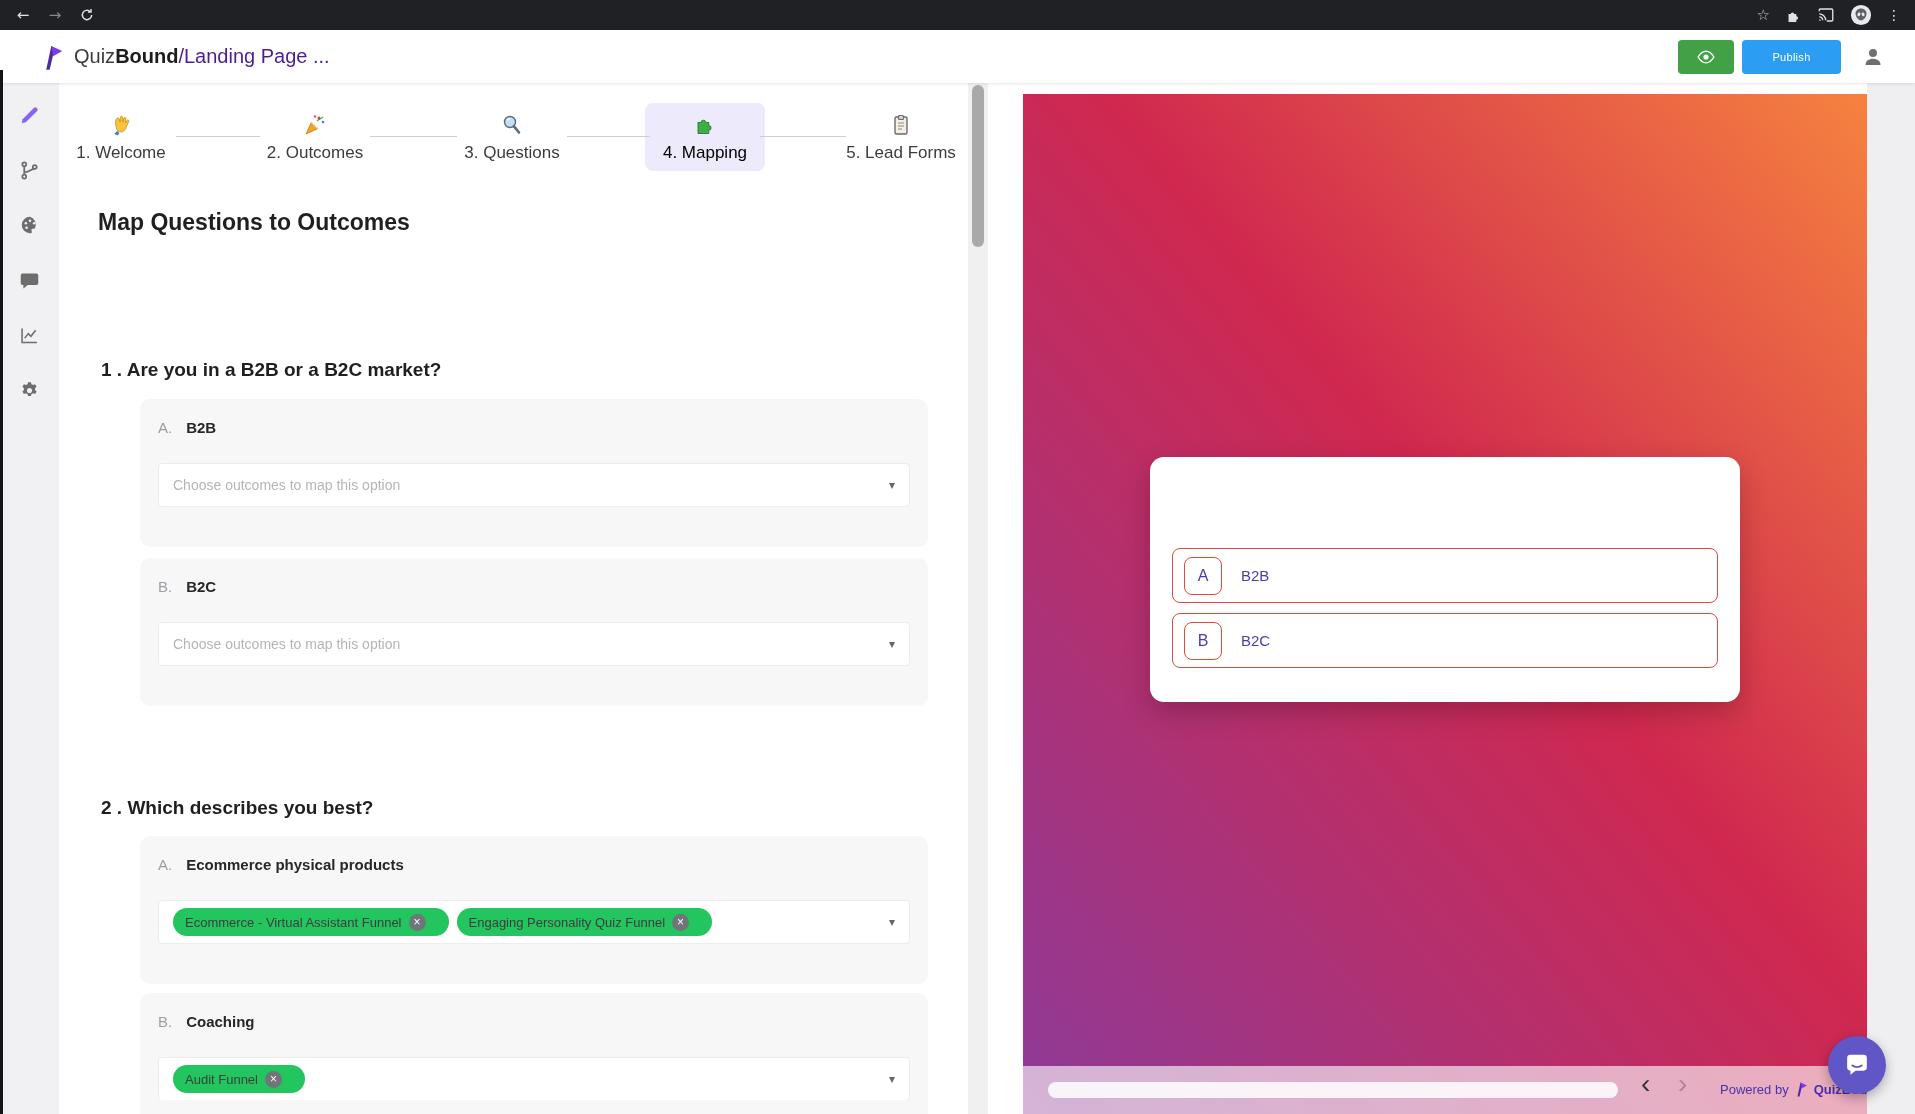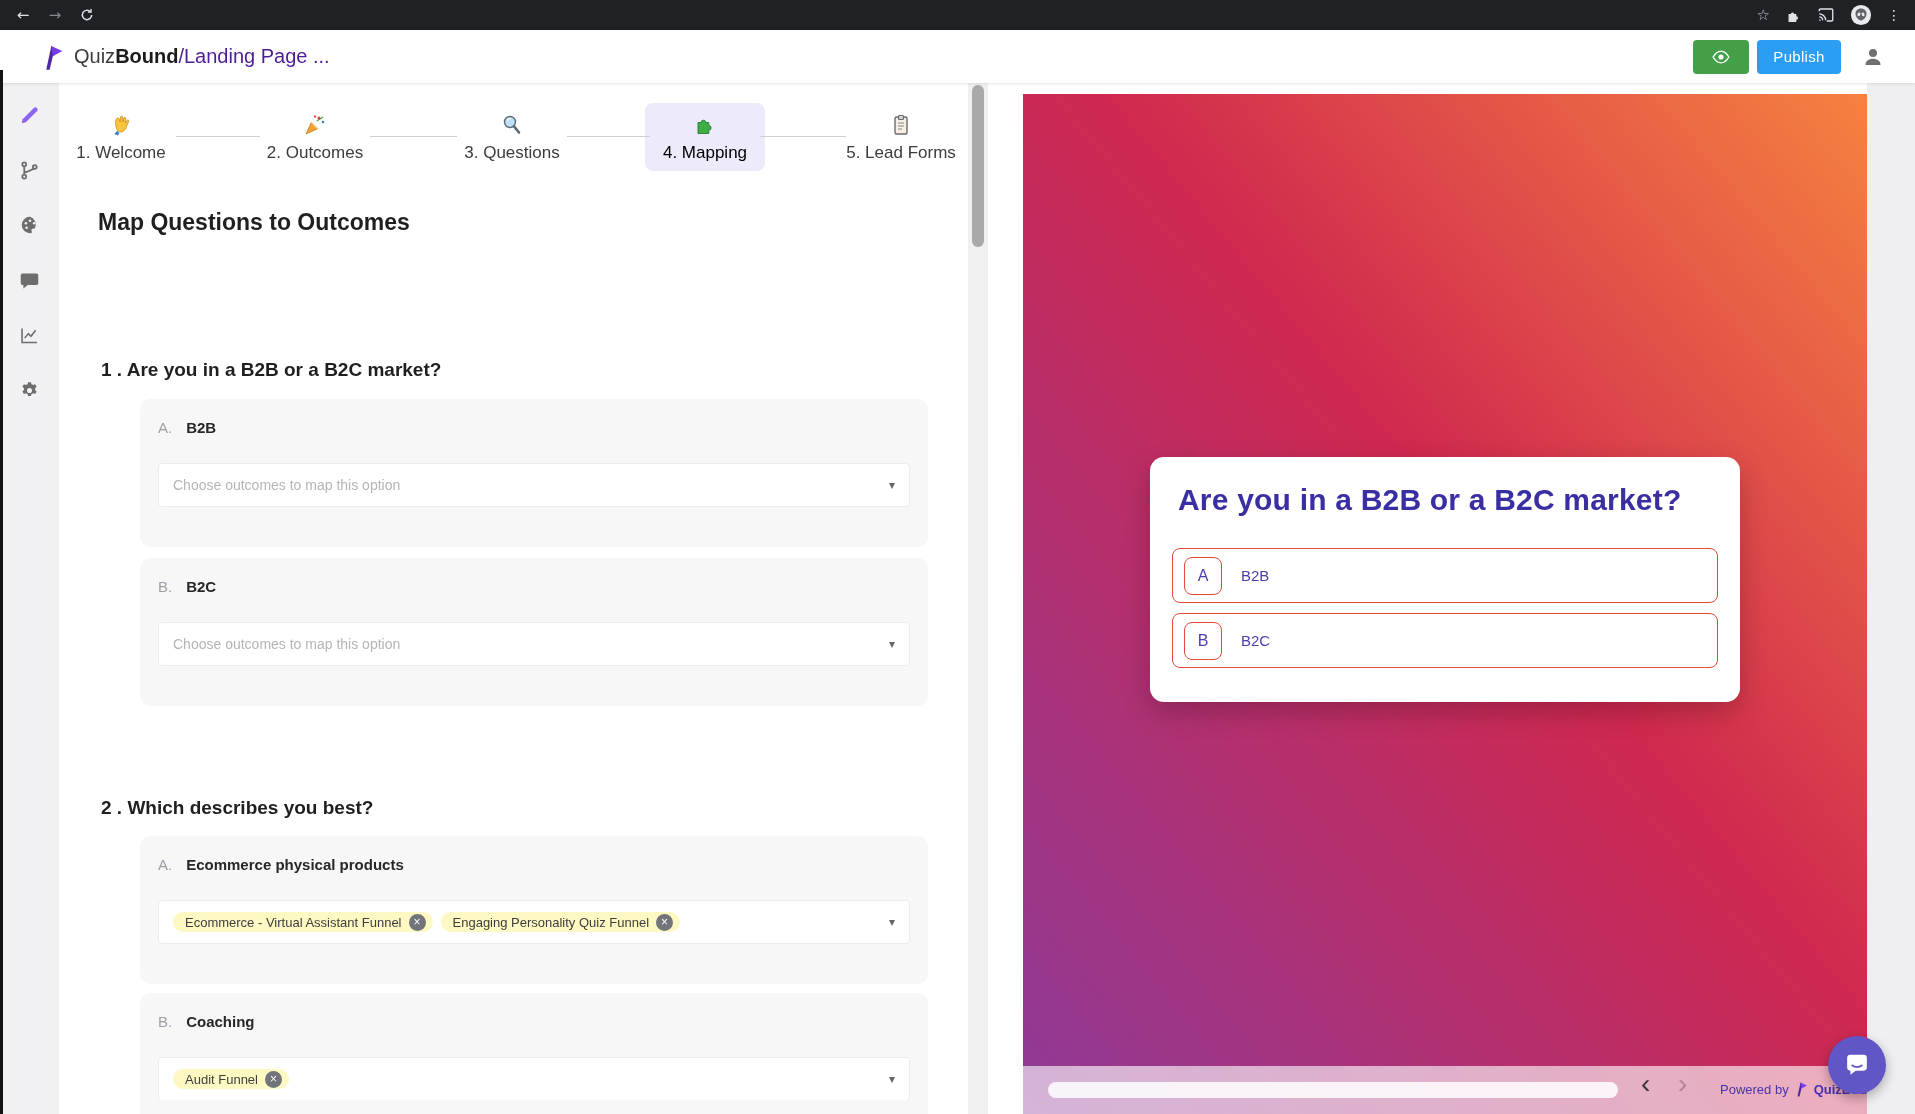--- a/index.html
+++ b/index.html
@@ -25,22 +25,22 @@
   
   .appbar { position:absolute; left:0; top:30px; width:1915px; height:53px; background:#fff;
             box-shadow:0 1px 3px rgba(0,0,0,.10); display:flex; align-items:center;
             padding:0 30px 0 42px; z-index:5; }
   .brand { margin-left:10px; font-size:20px; color:#3d3d3d; white-space:nowrap; }
   .brand b { color:#1c1c1c; }
   .brand .doc { color:#4c1d95; }
   .appbar-right { margin-left:auto; display:flex; align-items:center; gap:8px; }
   .btn-eye { width:56px; height:34px; border-radius:4px; background:#43a047; display:flex;
              align-items:center; justify-content:center; border:none; cursor:pointer; }
-  .btn-publish { width:84px; height:34px; border-radius:4px; background:#2b9df3; color:#fff;
-                 font-size:15px; display:flex; align-items:center; justify-content:center;
+  .btn-publish { width:99px; height:34px; border-radius:4px; background:#2b9df3; color:#fff;
+                 font-size:11px; display:flex; align-items:center; justify-content:center;
                  border:none; letter-spacing:.3px; font-family:"Liberation Sans",sans-serif; }
   .person { margin-left:12px; width:24px; height:24px; }
 
   
   .edge { position:absolute; left:0; top:70px; bottom:0; width:3px; background:#141414; z-index:6; }
   .sidebar { position:absolute; left:0; top:83px; bottom:0; width:59px; background:#f1f1f3;
              display:flex; flex-direction:column; align-items:center; padding-top:20px; gap:31px; z-index:4; }
   .side-ic { width:24px; height:24px; display:flex; align-items:center; justify-content:center; }
 
   
@@ -61,22 +61,22 @@
 
   .opt-card { position:absolute; left:81px; width:788px; height:148px; background:#f7f7f8; border-radius:10px; }
   .opt-head { position:absolute; left:18px; top:20px; font-size:15px; }
   .opt-letter { color:#9aa0a6; }
   .opt-label  { color:#272727; font-weight:bold; margin-left:14px; }
   .select { position:absolute; left:18px; right:18px; top:64px; height:44px; background:#fff;
             border:1px solid #ececec; border-radius:4px; display:flex; align-items:center;
             padding:0 14px; gap:8px; }
   .placeholder { color:#b5b5b5; font-size:14px; }
   .caret { margin-left:auto; color:#666; font-size:12px; font-family:"DejaVu Sans",sans-serif; }
-  .chip { height:20px; background:#fef9c3; border-radius:14px; display:flex; align-items:center;
-          gap:7px; padding:0 7px 0 12px; font-size:13px; color:#3e3e3e; white-space:nowrap; }
+  .chip { height:28px; background:#22c55e; border-radius:14px; display:flex; align-items:center;
+          gap:7px; padding:0 23px 0 12px; font-size:13px; color:#3e3e3e; white-space:nowrap; }
   .chipx { width:17px; height:17px; border-radius:50%; background:#71757a; color:#fff; font-size:12px;
            display:flex; align-items:center; justify-content:center; line-height:1; }
   .sliver { position:absolute; left:81px; top:1017px; width:788px; height:40px; background:#f7f7f8; border-radius:10px; }
 
   
   .preview { position:absolute; left:1023px; top:94px; width:844px; height:1020px;
              background:linear-gradient(to top right, #8e3a98 0%, #d0284f 55%, #f6823f 100%); overflow:hidden; }
   .pcard { position:absolute; left:127px; top:363px; width:590px; height:245px; background:#fff;
            border-radius:14px; box-shadow:0 10px 28px rgba(0,0,0,.22); }
   .ptitle { position:absolute; left:28px; top:26px; font-size:30px; font-weight:bold; color:#392fa3; letter-spacing:.2px; }
@@ -306,21 +306,20 @@
 
     <div class="sliver"></div>
 
     <div class="vtrack">
         <div class="vthumb"></div>
       </div>
   </div>
 
   <div class="preview">
     <div class="pcard">
-      <div class="ptitle">Are you in a B2B or a B2C market?</div>
       <div class="popt" style="top:91px;">
         <span class="pl">A</span>
         <span class="pt">B2B</span>
       </div>
       <div class="popt" style="top:156px;">
         <span class="pl">B</span>
         <span class="pt">B2C</span>
       </div>
     </div>
 

